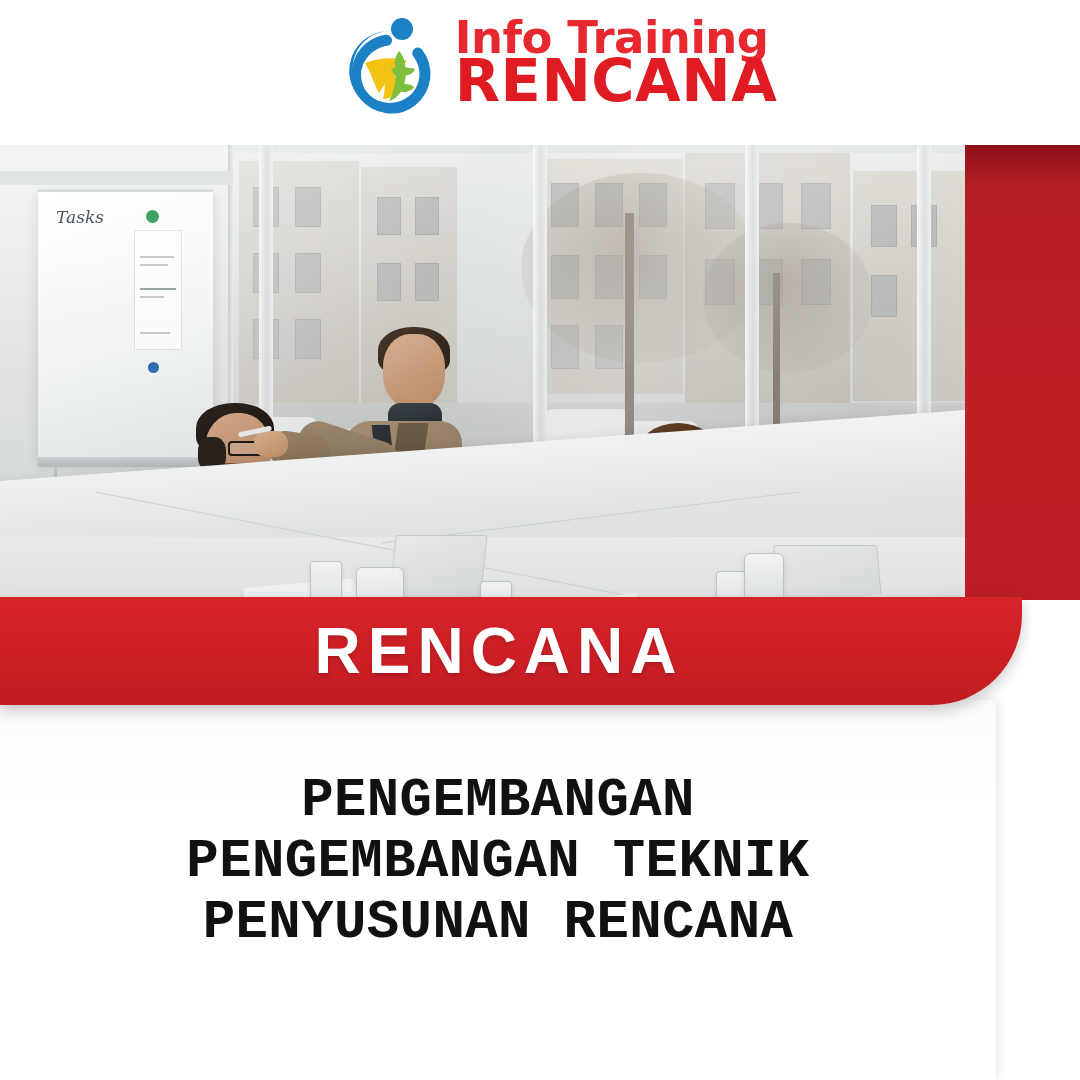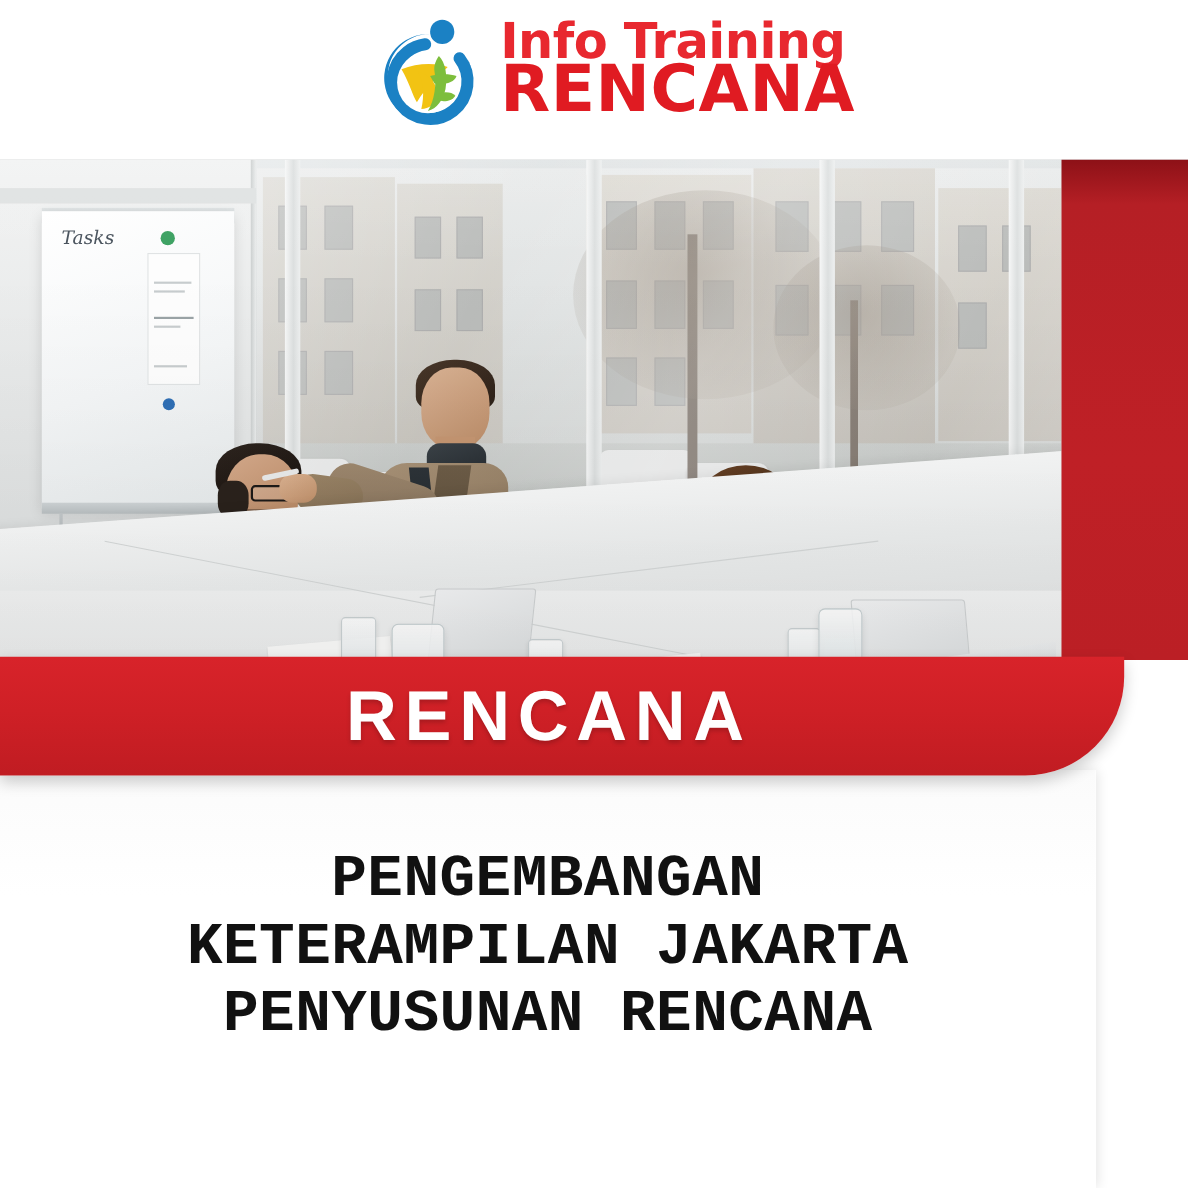--- a/index.html
+++ b/index.html
@@ -474,19 +474,19 @@
   </div>
 
   <div class="banner">
     <span class="banner-title">RENCANA</span>
   </div>
 
   <div class="card-right-fill"></div>
   <div class="card">
     <div class="topic">
       <div>PENGEMBANGAN</div>
-      <div>KETERAMPILAN JAKARTA</div>
+      <div>PENGEMBANGAN TEKNIK</div>
       <div>PENYUSUNAN RENCANA</div>
     </div>
   </div>
 
 
 </div>
 
 </body></html>

